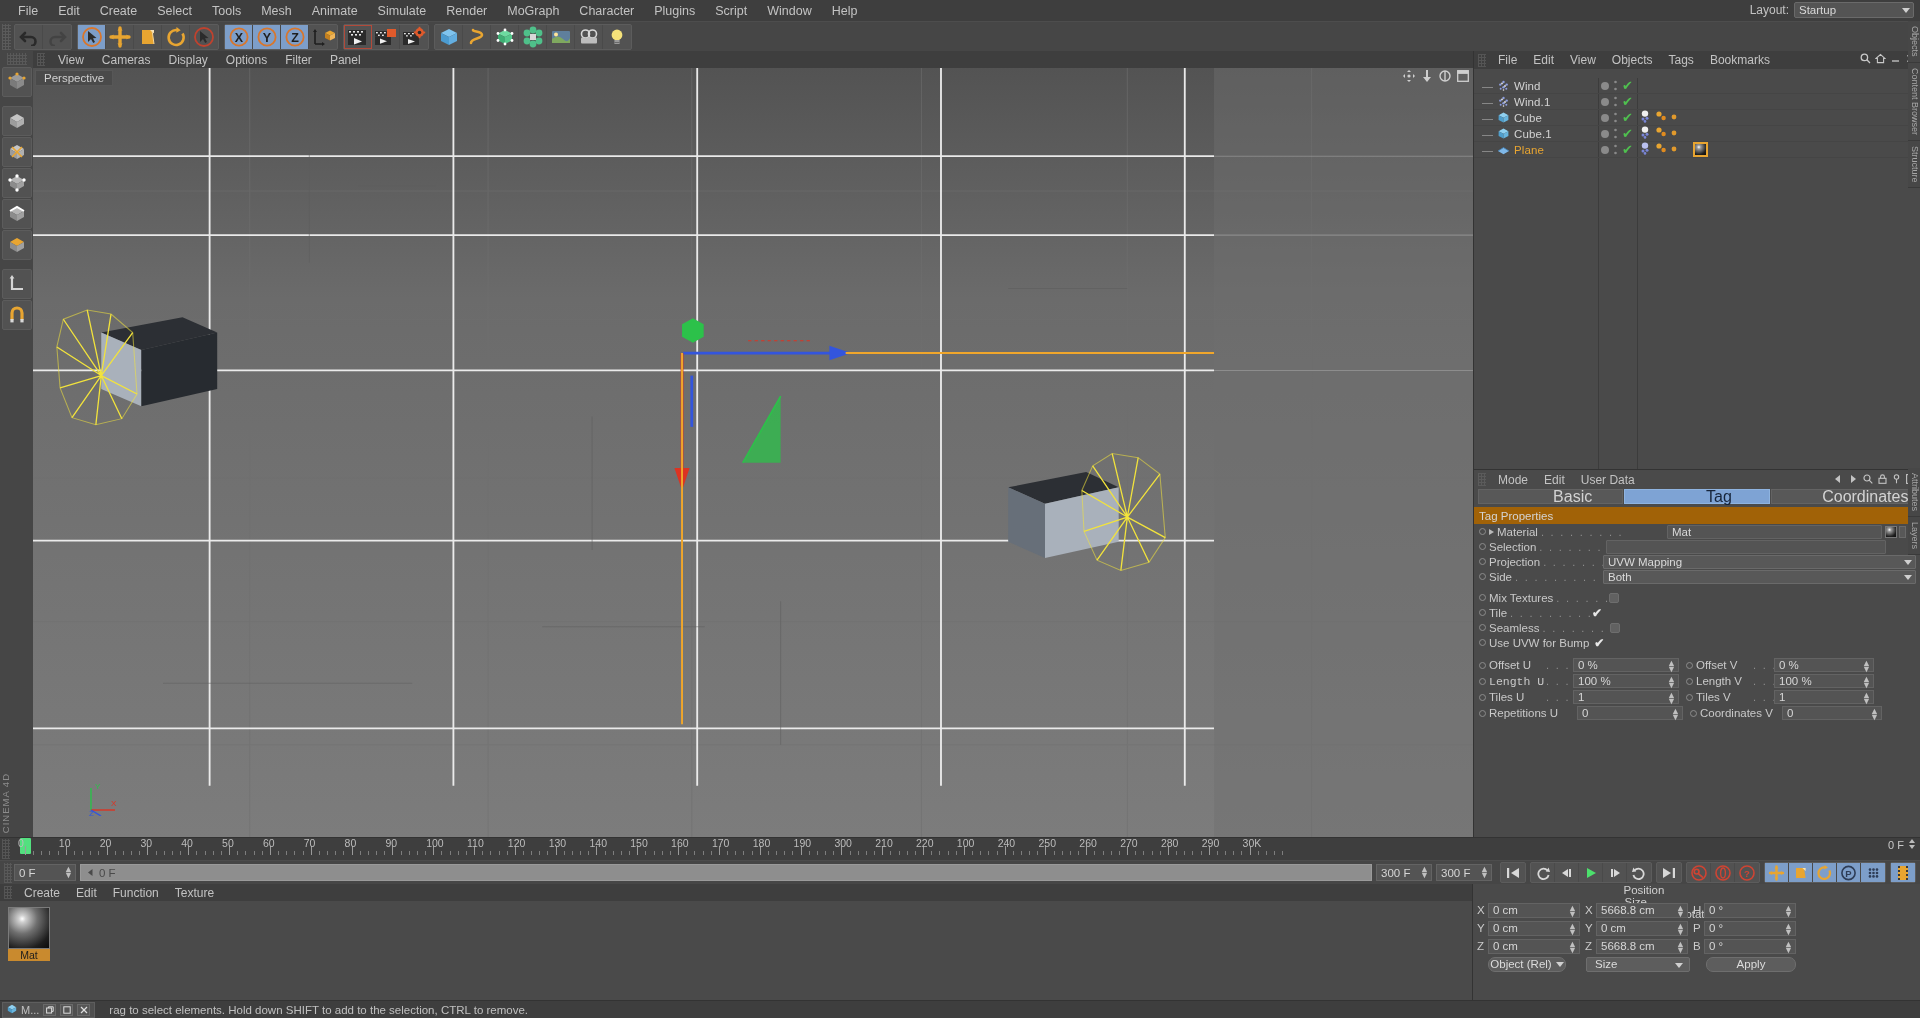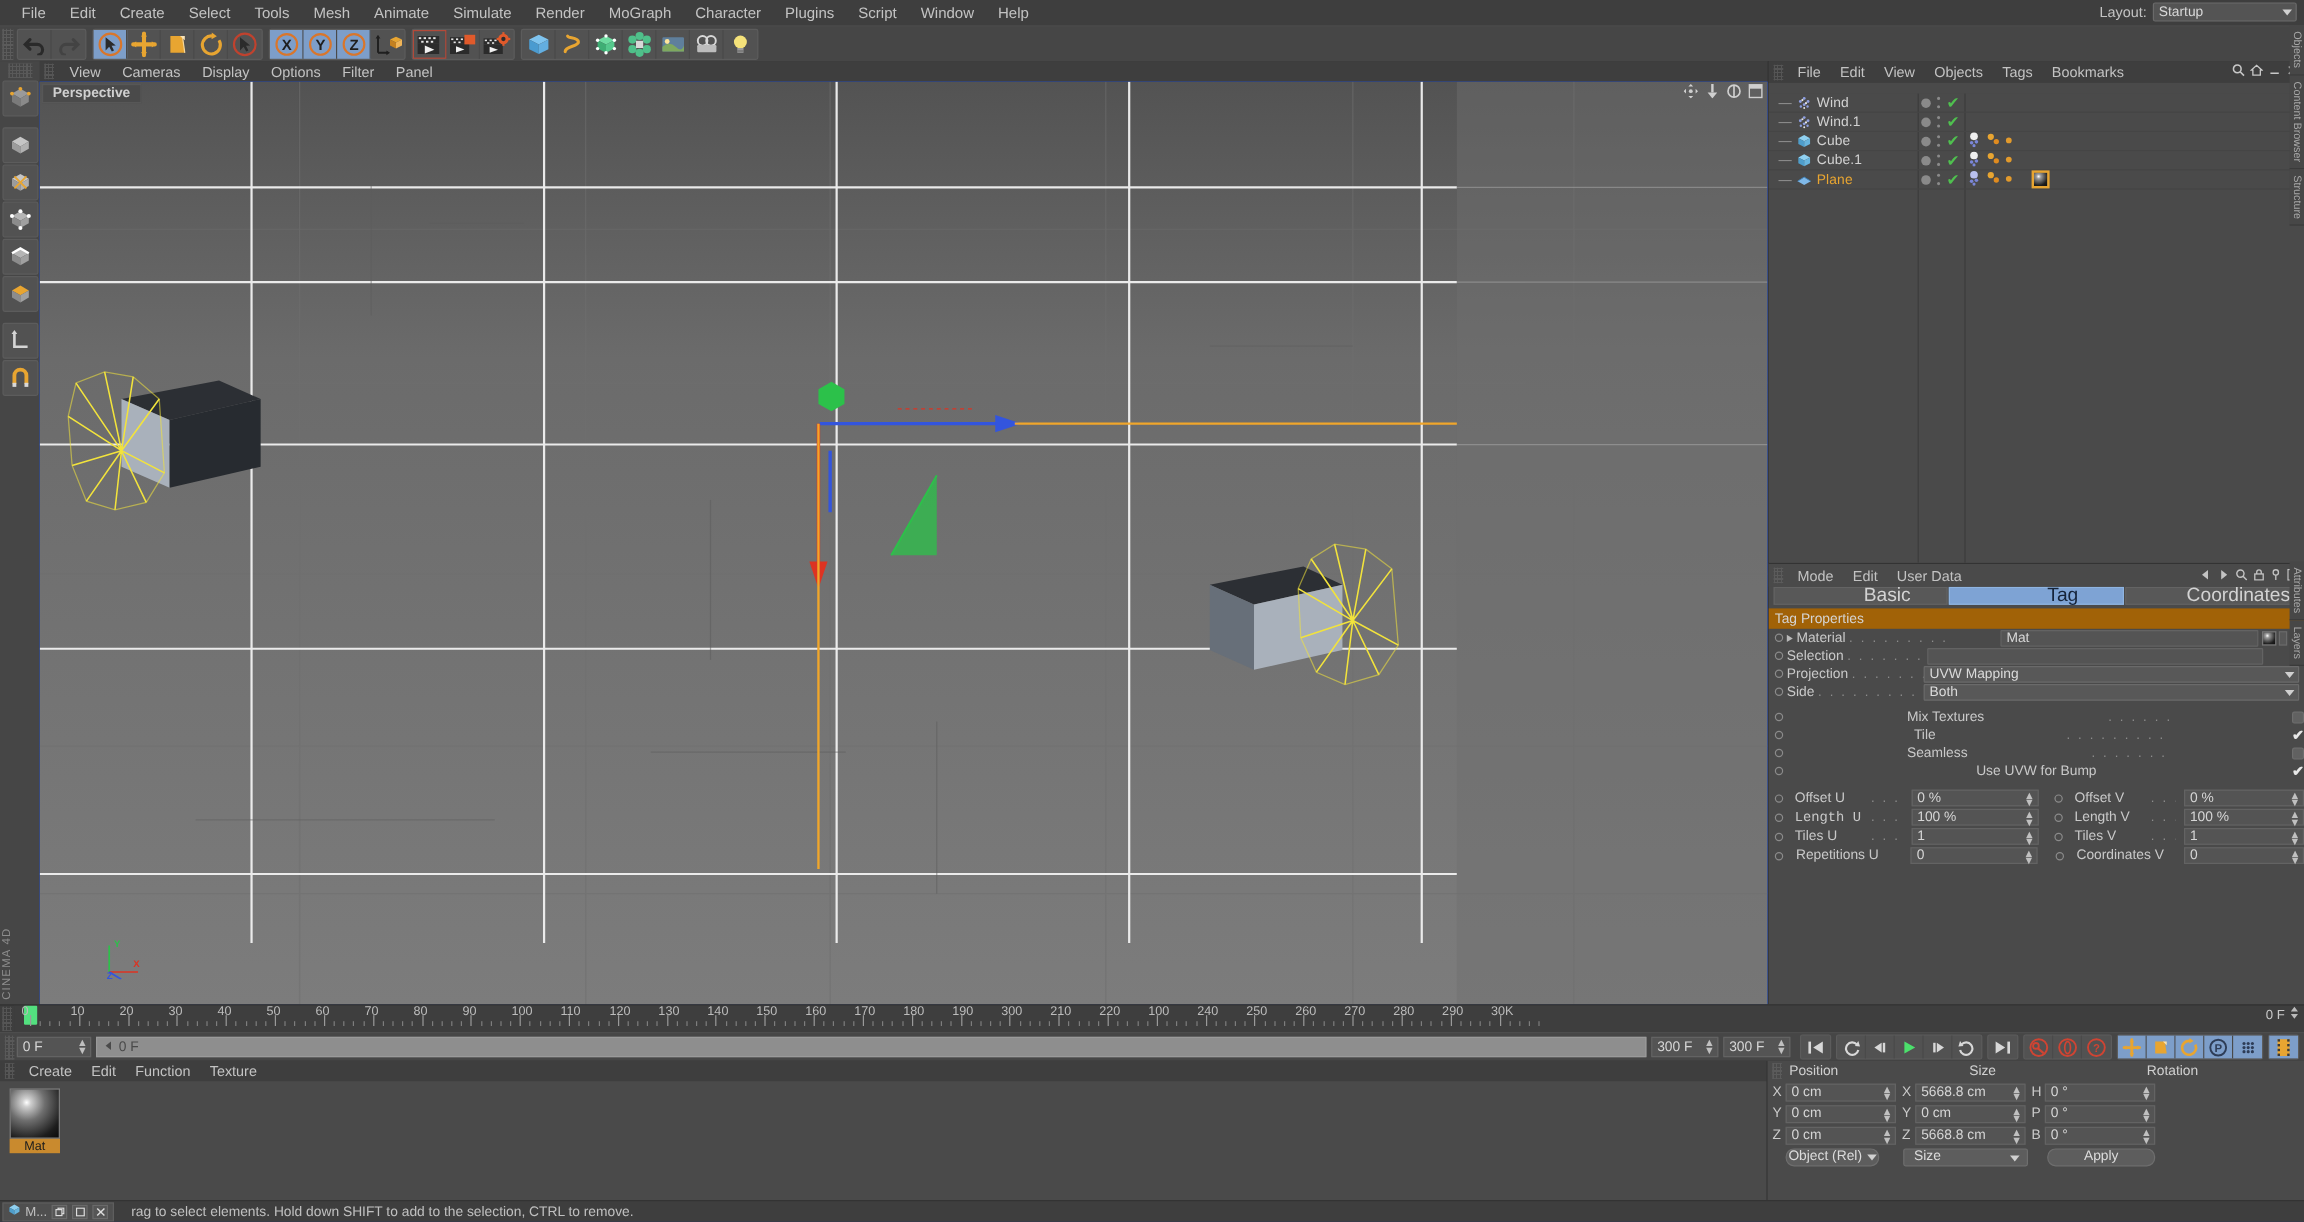--- a/index.html
+++ b/index.html
@@ -62,21 +62,21 @@
 
   
   .vpcol{ flex:1; display:flex; flex-direction:column; min-width:0;}
   .vpmenu{ height:17px; background:#3e3e3e; display:flex; align-items:center; padding-left:4px;
       flex:0 0 17px;}
   .vpmenu .vgrip{width:8px;height:13px;margin-right:4px;
       background:repeating-linear-gradient(0deg,#6d6d6d 0 1px,transparent 1px 3px),
       repeating-linear-gradient(90deg,#6d6d6d 0 1px,transparent 1px 3px);opacity:.5;}
   .vpmenu .mi{padding:1px 9px;font-size:12px;color:#c3c3c3;cursor:default;}
 
-  .viewport{ flex:1; position:relative; overflow:hidden; background:#1d4ed8;font-weight:bold;}
+  .viewport{ flex:1; position:relative; overflow:hidden; background:#7f1d1d;}
   .vplabel{ position:absolute; top:2px; left:2px; background:#4a4a4a; color:#d0d0d0;
       font-size:11.5px; padding:1px 8px; z-index:30; border:1px solid #575757;}
   .vpicons{ position:absolute; top:2px; right:4px; z-index:30; display:flex; gap:6px;
       align-items:center;}
   .vpaxis{ position:absolute; left:52px; bottom:18px; z-index:30;}
 
   
   .rightcol{ width:447px; background:#3e3e3e; display:flex; flex-direction:column; flex:0 0 447px;
       border-left:1px solid #333;}
   .dockmenu{ height:18px; background:#3e3e3e; display:flex; align-items:center; padding-left:4px;
@@ -114,21 +114,21 @@
   .matball{width:16px;height:16px;border-radius:2px;background:
       radial-gradient(circle at 34% 30%, #ffffff 0%, #9a9a9a 16%, #2a2a2a 62%, #111 100%);
       border:1px solid #777;}
   .tabs{ display:flex; height:15px; margin:0 4px 0 4px; gap:1px;}
   .tab{ flex:1; background:#585858; color:#d3d3d3; font-size:16px; display:flex;
       align-items:center; justify-content:center; cursor:default; border:1px solid #636363;padding-left:44px;}
   .tab.active{ background:#7ea3d4; color:#16243a; border-color:#8fb4e0;}
   .sechdr{ height:17px; display:flex; align-items:center; padding-left:5px;
       font-size:11.5px; color:#d4d4d4; background:#a16207; margin-top:3px;}
   .prow{ height:15px; display:flex; align-items:center; padding-left:5px; font-size:11.5px;
-      color:#c9c9c9; gap:0;justify-content:space-between;}
+      color:#c9c9c9; gap:0;}
   .pdot{ width:7px;height:7px;border:1px solid #8b8b8b;border-radius:50%;margin-right:3px;flex:0 0 7px;}
   .ptri{ width:0;height:0;border-top:3.5px solid transparent;border-bottom:3.5px solid transparent;
       border-left:5px solid #b9b9b9; margin-right:3px;}
   .plabel{ white-space:nowrap; color:#c9c9c9;}
   .pdots{ flex:1; overflow:hidden; color:#8d8d8d; letter-spacing:1.8px; font-size:11px;
       white-space:nowrap; padding:0 3px; }
   .pfield{ background:#545454; border:1px solid #636363; height:14px; display:flex;
       align-items:center; padding:0 4px; color:#d8d8d8; font-size:11.5px; border-radius:1px;}
   .pcombo{ background:#585858; border:1px solid #6a6a6a; height:14px; display:flex;
       align-items:center; padding:0 4px; color:#dadada; font-size:11.5px; position:relative;
@@ -179,21 +179,21 @@
       repeating-linear-gradient(90deg,#6d6d6d 0 1px,transparent 1px 3px);opacity:.5;}
   .matmenu .mi{padding:1px 8px;font-size:12px;color:#c3c3c3;cursor:default;}
   .matarea{flex:1;background:#4a4a4a;padding:6px 0 0 8px;}
   .matitem{width:42px;}
   .matsphere{width:42px;height:42px;border:1px solid #7b7b7b;background:
       radial-gradient(circle at 33% 27%, #ffffff 0%, #cfcfcf 9%, #6f6f6f 38%, #1d1d1d 78%, #0a0a0a 100%);}
   .matname{width:42px;background:#c98a2e;color:#1d1d1d;font-size:10.5px;text-align:center;
       line-height:12px; height:12px;}
   .coordmgr{ width:447px; flex:0 0 447px; display:flex; flex-direction:column; background:#4a4a4a;}
   .coordhdr{ height:17px; display:flex; align-items:center; padding-left:4px; font-size:11.5px;
-      color:#d0d0d0;}
+      color:#d0d0d0;flex-direction:column;}
   .coordhdr .vgrip{width:8px;height:13px;margin-right:6px;
       background:repeating-linear-gradient(0deg,#6d6d6d 0 1px,transparent 1px 3px),
       repeating-linear-gradient(90deg,#6d6d6d 0 1px,transparent 1px 3px);opacity:.5;}
   .coordrow{ height:18px; display:flex; align-items:center; gap:0; padding-left:4px;}
   .axlab{ width:11px; font-size:11.5px; color:#cacaca;}
   .cfield{ width:92px; height:15px; background:#545454;border:1px solid #636363;
       display:flex;align-items:center;padding:0 4px;color:#d6d6d6;font-size:11.5px;position:relative;
       margin-right:5px;}
   .cbtn{ height:15px; background:#5d5d5d; border:1px solid #6e6e6e; border-radius:7px;
       display:flex;align-items:center;justify-content:center;font-size:11.5px;color:#dcdcdc;

